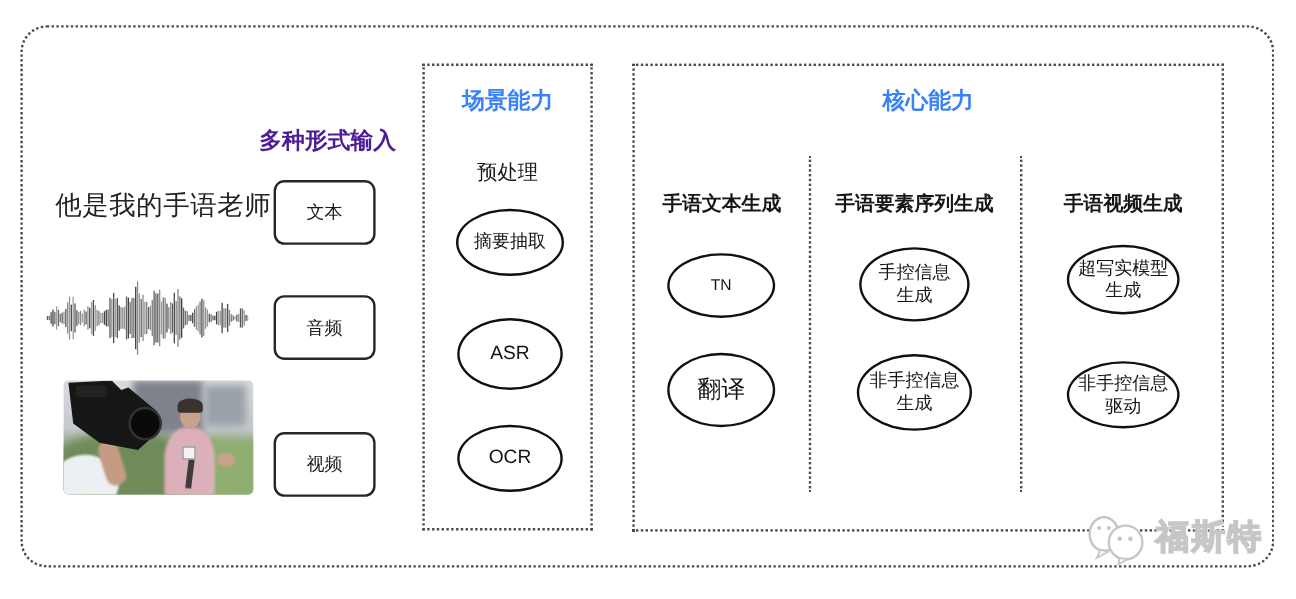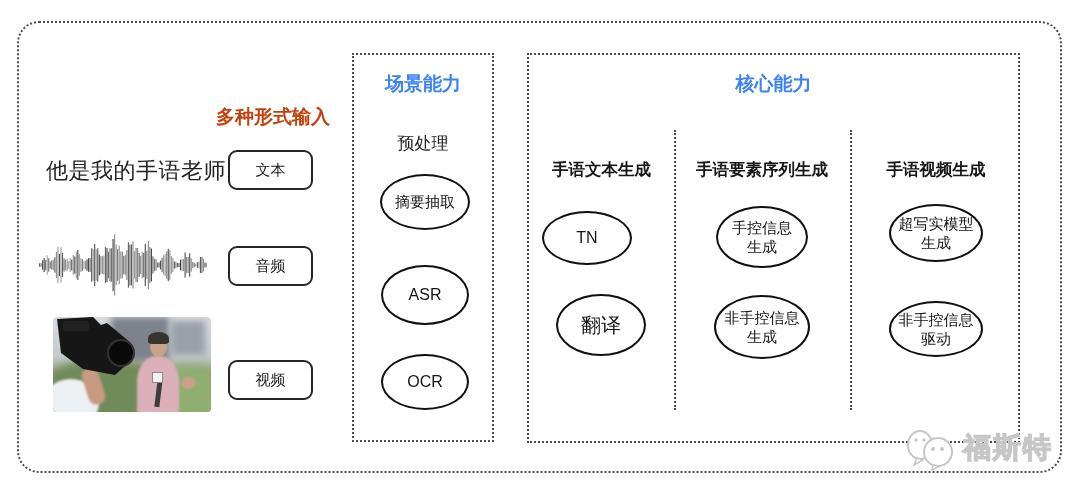--- a/index.html
+++ b/index.html
@@ -7,24 +7,24 @@
     position:relative;width:1080px;height:499px;background:#ffffff;
     font-family:"Liberation Sans","DejaVu Sans",sans-serif;color:#1c1c1c;
     overflow:hidden;margin:0 auto;
   }
   .outer-frame{
     position:absolute;left:17px;top:21px;width:1041px;height:448px;
     border:2px dotted #4b4b4b;border-radius:22px;
   }
   
   .input-title{position:absolute;left:213px;top:104px;width:120px;text-align:center;
-    font-size:19px;font-weight:700;color:#c2410c;}
+    font-size:19px;font-weight:700;color:#4c1d95;}
   .input-sentence{position:absolute;left:46px;top:156px;font-size:22px;color:#222;letter-spacing:.5px;}
   .io-box{
-    position:absolute;left:228px;width:85px;height:40px;
+    position:absolute;left:228px;width:85px;height:54px;
     border:2px solid #262626;border-radius:9px;background:#fff;
     display:flex;align-items:center;justify-content:center;
     font-size:15px;color:#1b1b1b;box-sizing:border-box;
   }
   .io-box.text{top:150px}.io-box.audio{top:246px}.io-box.video{top:360px}
   .waveform{position:absolute;left:38px;top:228px;width:169px;height:74px;}
   
   .photo{position:absolute;left:53px;top:317px;width:158px;height:95px;border-radius:4px;
     overflow:hidden;background:linear-gradient(180deg,#d8dbdf 0%,#c4c9cd 42%,#aab3a4 52%,#93a383 60%);}
   .photo>div{position:absolute;}
@@ -59,21 +59,21 @@
   .scene-box .n2{left:27px;top:210px;width:88px;height:60px;font-size:16px;}
   .scene-box .n3{left:27px;top:299px;width:88px;height:56px;font-size:16px;}
   .core-col{position:absolute;top:0;height:100%;}
   .col1{left:0;width:145px;}
   .col2{left:145px;width:176px;}
   .col3{left:321px;width:172px;}
   .col-divider{position:absolute;top:75px;height:280px;width:0;border-left:2px dotted #4b4b4b;}
   .div1{left:145px;} .div2{left:321px;}
   .col-header{position:absolute;top:104px;left:0;width:100%;text-align:center;
     font-size:16.5px;font-weight:600;color:#161616;}
-  .col1 .na{left:13px;top:156px;width:90px;height:54px;font-size:16px;}
+  .col1 .na{left:27px;top:156px;width:90px;height:54px;font-size:13px;}
   .col1 .nb{left:27px;top:239px;width:90px;height:62px;font-size:20px;}
   .col2 .na{left:42px;top:151px;width:92px;height:62px;}
   .col2 .nb{left:40px;top:240px;width:96px;height:64px;}
   .col3 .na{left:39px;top:149px;width:94px;height:58px;}
   .col3 .nb{left:39px;top:246px;width:94px;height:56px;}
   
   .watermark{position:absolute;left:905px;top:424px;display:flex;align-items:center;gap:4px;text-align:right;}
   .wm-text{
     font-size:28px;font-weight:700;letter-spacing:2px;color:#e9e9e9;
     -webkit-text-stroke:1.2px #c6c6c6;text-shadow:1px 1px 0 #f5f5f5;

